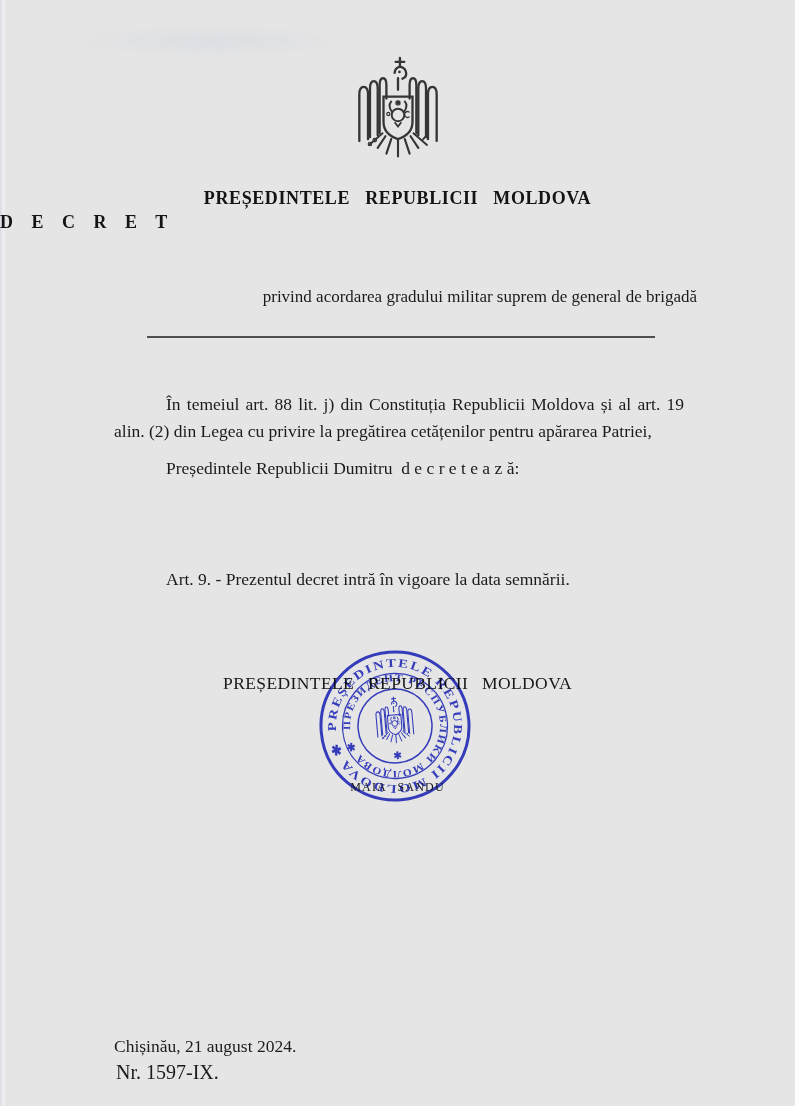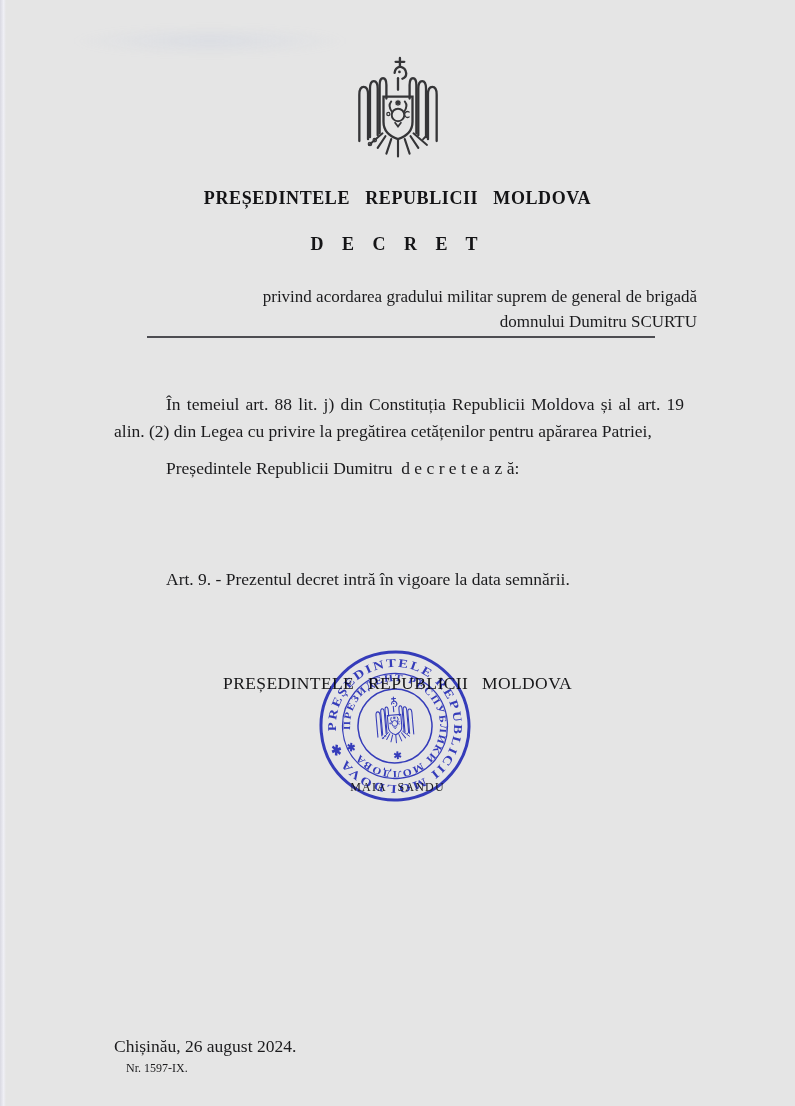--- a/index.html
+++ b/index.html
@@ -25,22 +25,22 @@
   .emblem-top{
     position:absolute;left:337px;top:56px;width:122px;height:116px;
     color:#1d1d20;opacity:.88;
   }
   .issuer{
     position:absolute;top:188px;left:0;right:0;
     text-align:center;font-weight:bold;font-size:18px;
     letter-spacing:.6px;word-spacing:10px;color:#141416;
   }
   .heading{
-    position:absolute;top:234px;left:0;right:0;
-    text-align:center;font-weight:bold;font-size:18px;
+    position:absolute;top:212px;left:0;right:0;
+    text-align:left;font-weight:bold;font-size:18px;
     letter-spacing:7px;color:#141416;
   }
   .subject{
     position:absolute;top:285px;left:97px;width:600px;
     text-align:right;font-size:17px;line-height:1.45;color:#1b1b1d;
   }
   .rule{
     position:absolute;top:336px;left:147px;width:508px;height:2px;
     background:#4d4d52;
   }
@@ -69,21 +69,21 @@
     position:absolute;left:315px;top:646px;width:160px;height:160px;
     color:#2a33cb;
     mix-blend-mode:multiply;opacity:.92;
     transform:rotate(-5deg);
   }
   .seal text{fill:currentColor;font-family:"Liberation Serif","DejaVu Serif",serif;font-weight:bold;}
   .place-date{
     position:absolute;top:1036px;left:114px;font-size:17.5px;color:#1b1b1d;
   }
   .doc-number{
-    position:absolute;top:1061px;left:126px;font-size:12px;color:#1b1b1d;
+    position:absolute;top:1061px;left:116px;font-size:20px;color:#1b1b1d;
   }
 </style>
 </head>
 <body>
 
 <div class="page">
 
   <div class="scan-edge"></div>
   <div class="scan-smudge"></div>
 
@@ -136,21 +136,20 @@
   <svg class="emblem-top" viewBox="0 0 120 120">
     <use href="#emblem" width="120" height="120"></use>
   </svg>
 
   <div class="issuer">PREȘEDINTELE REPUBLICII MOLDOVA</div>
 
   <div class="heading">D E C R E T</div>
 
   <div class="subject">
     <div>privind acordarea gradului militar suprem de general de brigadă</div>
-    <div>domnului Dumitru SCURTU</div>
   </div>
 
   <div class="rule"></div>
 
   <p class="para indent just legal-basis">În temeiul art. 88 lit. j) din Constituția Republicii Moldova și al art. 19 alin. (2) din Legea cu privire la pregătirea cetățenilor pentru apărarea Patriei,</p>
 
   <p class="para indent keep-space enacting">Președintele Republicii Dumitru  d e c r e t e a z ă:</p>
 
 
   <p class="para indent article-2">Art. 9. - Prezentul decret intră în vigoare la data semnării.</p>
@@ -172,17 +171,17 @@
       <textPath href="#innerArc" startOffset="0" textLength="272" lengthAdjust="spacingAndGlyphs">ПРЕЗИДЕНТ РЕСПУБЛИКИ МОЛДОВА ✱</textPath>
     </text>
     <g transform="translate(53,50)">
       <use href="#emblem" width="54" height="54"></use>
     </g>
     <text x="80" y="113" font-size="10" text-anchor="middle">✱</text>
   </svg>
 
   <div class="sig-name">MAIA SANDU</div>
 
-  <div class="place-date">Chișinău, 26 august 2024.</div>
+  <div class="place-date">Chișinău, 21 august 2024.</div>
 
   <div class="doc-number">Nr. 1597-IX.</div>
 
 </div>
 
 </body></html>

